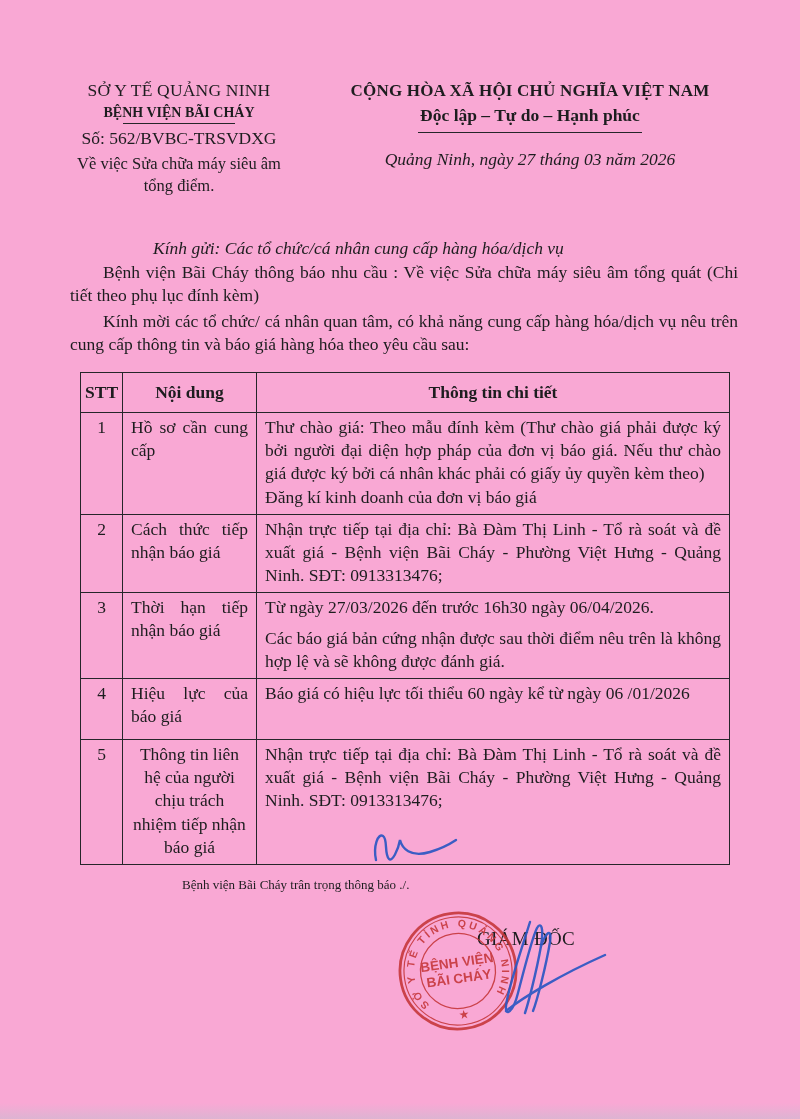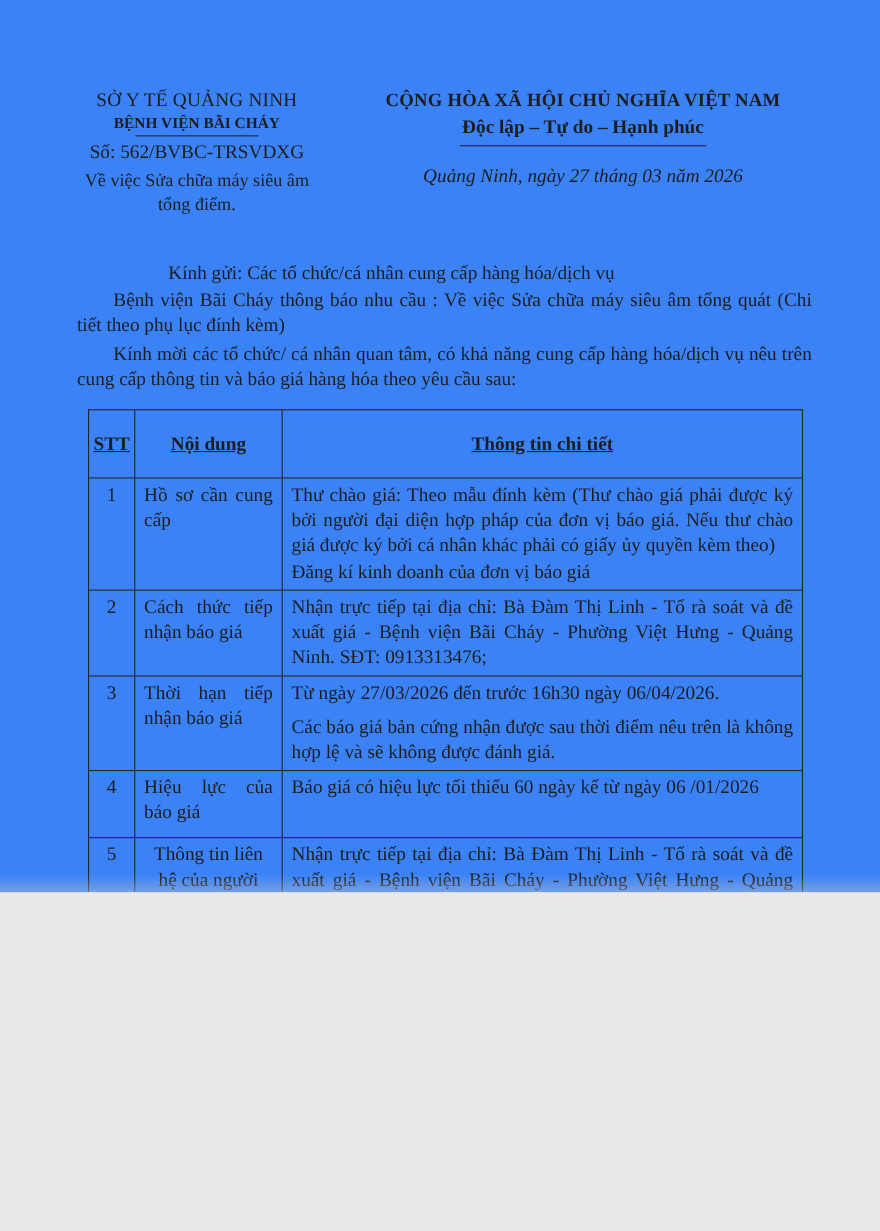--- a/index.html
+++ b/index.html
@@ -1,21 +1,21 @@
 <!DOCTYPE html>
 <html><head>
 <meta charset="utf-8">
 <style>
   html,body { margin:0; padding:0; }
   body { background:#e9e9e9; }
   .page {
     position:relative;
-    width:800px; height:811px;
+    width:800px; height:1119px;
     margin:0 auto;
-    background:#3b82f6;
+    background:#f9a8d4;
     font-family:"Liberation Serif","DejaVu Serif",serif;
     color:#1d1d1f;
     overflow:hidden;
   }
   .page::after {
     content:""; position:absolute; left:0; right:0; bottom:0; height:16px;
     background:linear-gradient(to bottom, rgba(255,255,255,0), rgba(186,194,208,0.45));
     pointer-events:none;
   }
 
@@ -29,35 +29,35 @@
   .doc-subject { font-size:16.5px; width:208px; margin:3px auto 0; line-height:1.3; }
 
   .header-right { flex:1; text-align:center; line-height:1.3; padding-left:8px; }
   .country { font-size:17px; font-weight:bold; letter-spacing:.2px; }
   .motto { display:inline-block; font-size:17.5px; font-weight:bold;
            border-bottom:1.7px solid #26262a; padding:0 2px 5px; margin-top:2px; }
   .dateline { font-size:17.5px; font-style:italic; margin-top:15px; }
 
   
   .content { padding:0 62px 0 70px; }
-  .salutation { margin:42px 0 0 83px; font-size:17.5px; }
+  .salutation { margin:42px 0 0 83px; font-size:17.5px;font-style:italic; }
   .para { margin:2px 0 0; font-size:17.5px; line-height:1.33; text-align:justify; text-indent:33px; }
 
   
   table.quote-table {
     border-collapse:collapse; table-layout:fixed;
     width:650px; margin:16px 0 0 10px;
     font-size:17.5px; line-height:1.32;
   }
   .quote-table col.c-stt { width:42px; }
   .quote-table col.c-topic { width:134px; }
   .quote-table th, .quote-table td {
     border:1.5px solid #26262a; vertical-align:top; padding:3px 8px 5px;
   }
-  .quote-table th { font-weight:bold; text-align:center; padding:19px 4px;text-decoration:underline; }
+  .quote-table th { font-weight:bold; text-align:center; padding:8px 4px; }
   .cell-stt { text-align:center; }
   .cell-topic { text-align:justify; padding-left:9px; }
   .cell-topic.left-align { text-align:center; }
   .cell-detail p { margin:0; text-align:justify; }
   .cell-detail p.gap { margin-top:8px; }
   .row-4 td { height:52px; }
 
   
   .closing { margin:12px 0 0 112px; font-size:13px; }
   .recipients { margin:40px 0 0 84px; font-size:16.5px; line-height:1.35; }

